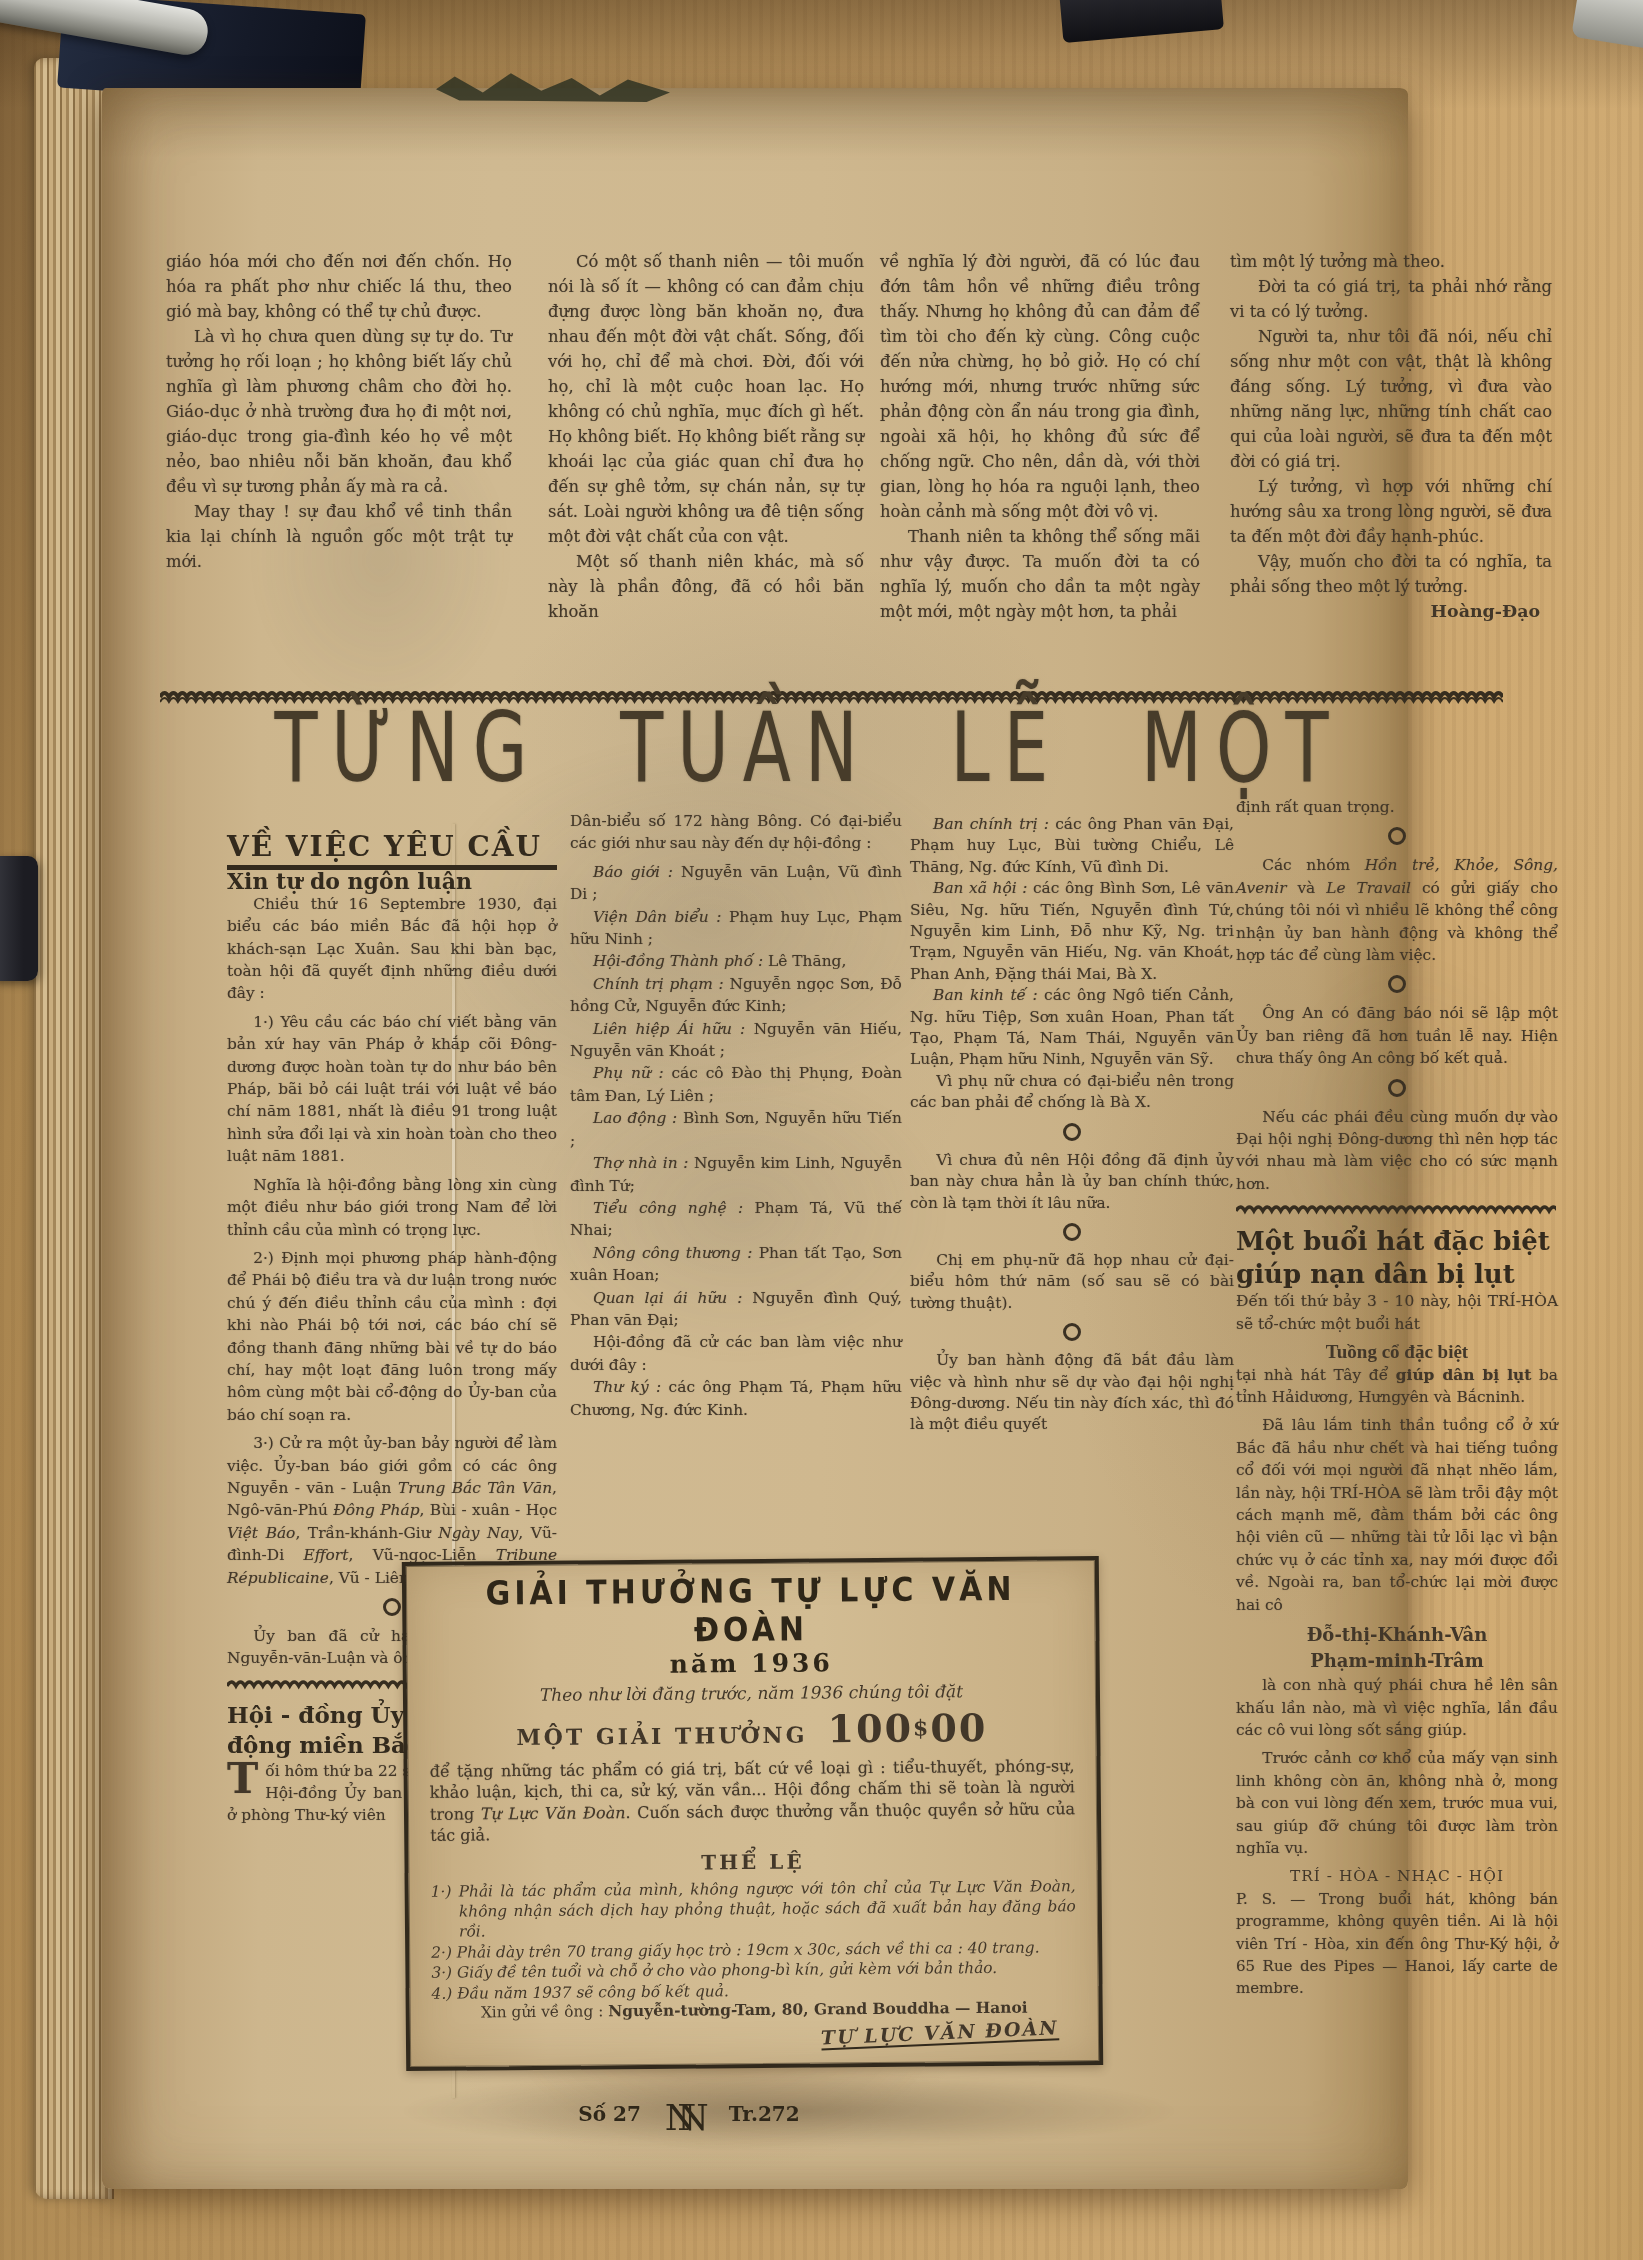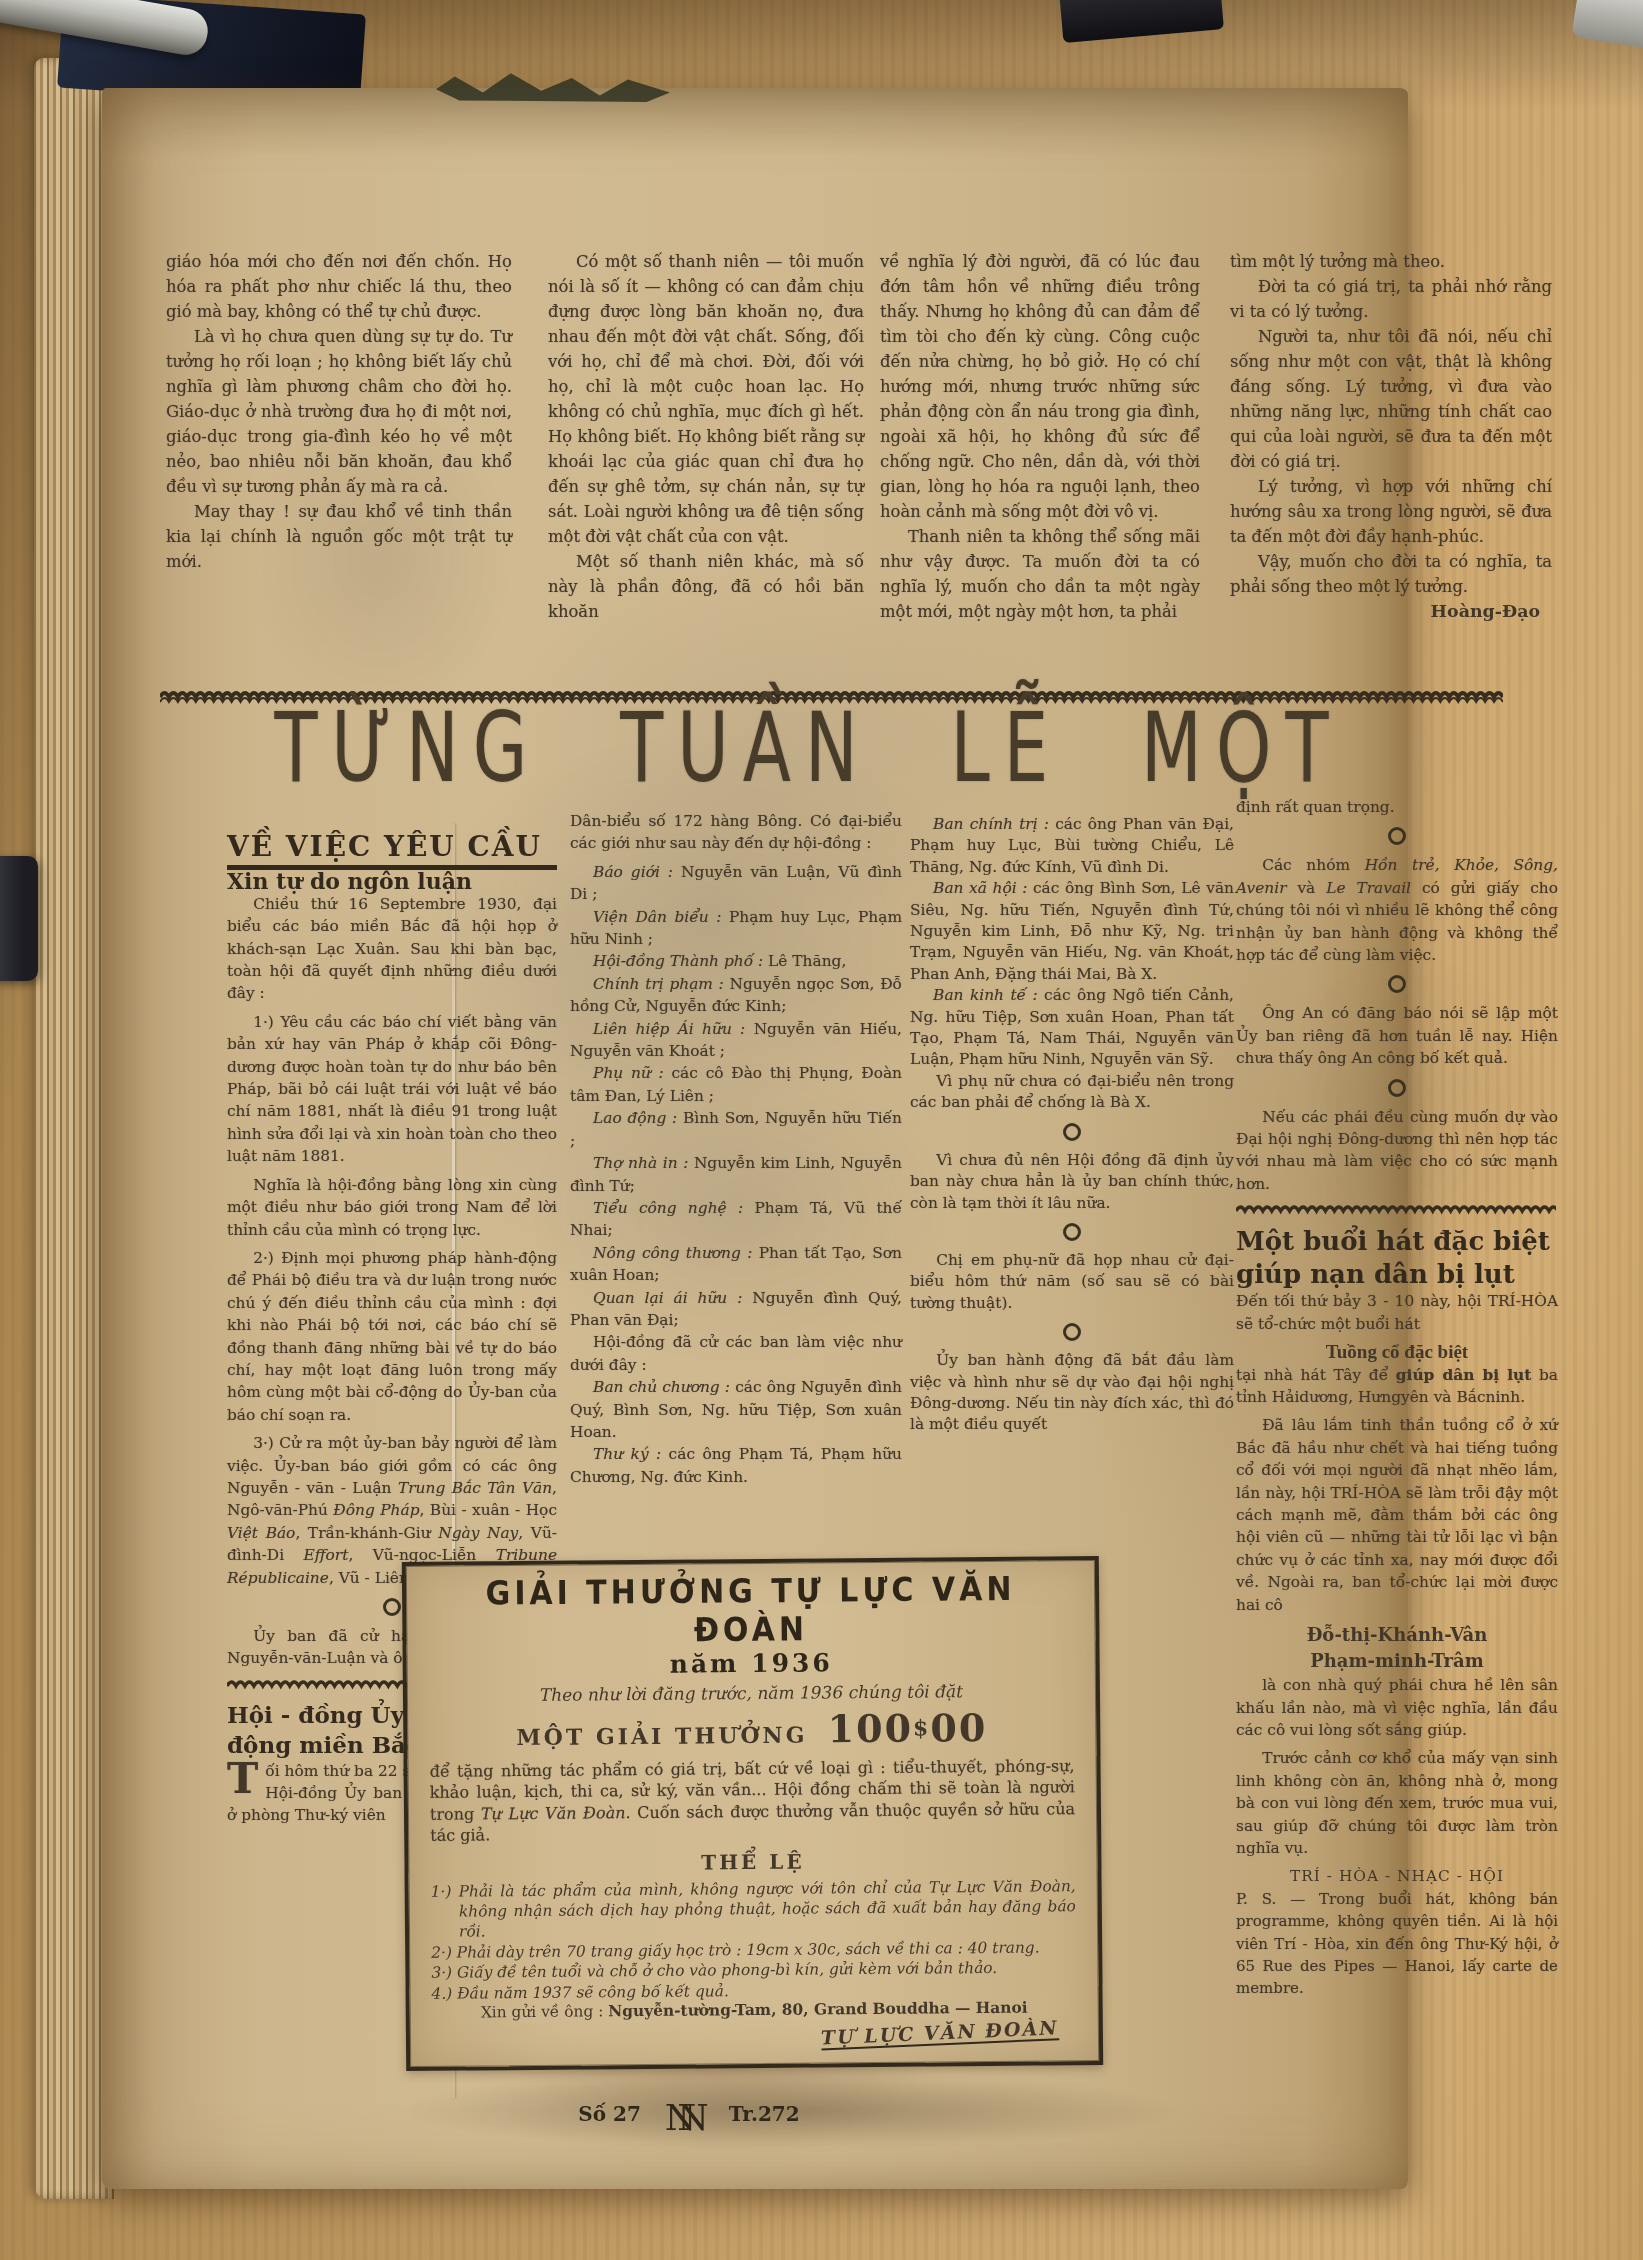--- a/index.html
+++ b/index.html
@@ -200,21 +200,20 @@
       <p class="entry"><span class="it">Hội-đồng Thành phố : </span><span>Lê Thăng,</span></p>
       <p class="entry"><span class="it">Chính trị phạm : </span><span>Nguyễn ngọc Sơn, Đỗ hồng Cử, Nguyễn đức Kinh;</span></p>
       <p class="entry"><span class="it">Liên hiệp Ái hữu : </span><span>Nguyễn văn Hiếu, Nguyễn văn Khoát ;</span></p>
       <p class="entry"><span class="it">Phụ nữ : </span><span>các cô Đào thị Phụng, Đoàn tâm Đan, Lý Liên ;</span></p>
       <p class="entry"><span class="it">Lao động : </span><span>Bình Sơn, Nguyễn hữu Tiến ;</span></p>
       <p class="entry"><span class="it">Thợ nhà in : </span><span>Nguyễn kim Linh, Nguyễn đình Tứ;</span></p>
       <p class="entry"><span class="it">Tiểu công nghệ : </span><span>Phạm Tá, Vũ thế Nhai;</span></p>
       <p class="entry"><span class="it">Nông công thương : </span><span>Phan tất Tạo, Sơn xuân Hoan;</span></p>
       <p class="entry"><span class="it">Quan lại ái hữu : </span><span>Nguyễn đình Quý, Phan văn Đại;</span></p>
       <p class="entry">Hội-đồng đã cử các ban làm việc như dưới đây :</p>
-      <p class="entry"><span class="it">Ban chủ chương : </span><span>các ông Nguyễn đình Quý, Bình Sơn, Ng. hữu Tiệp, Sơn xuân Hoan.</span></p>
       <p class="entry"><span class="it">Thư ký : </span><span>các ông Phạm Tá, Phạm hữu Chương, Ng. đức Kinh.</span></p>
     </section>
 
     <section class="lcol colC">
       <p class="entry"><span class="it">Ban chính trị : </span><span>các ông Phan văn Đại, Phạm huy Lục, Bùi tường Chiểu, Lê Thăng, Ng. đức Kính, Vũ đình Di.</span></p>
       <p class="entry"><span class="it">Ban xã hội : </span><span>các ông Bình Sơn, Lê văn Siêu, Ng. hữu Tiến, Nguyễn đình Tứ, Nguyễn kim Linh, Đỗ như Kỹ, Ng. tri Trạm, Nguyễn văn Hiếu, Ng. văn Khoát, Phan Anh, Đặng thái Mai, Bà X.</span></p>
       <p class="entry"><span class="it">Ban kinh tế : </span><span>các ông Ngô tiến Cảnh, Ng. hữu Tiệp, Sơn xuân Hoan, Phan tất Tạo, Phạm Tá, Nam Thái, Nguyễn văn Luận, Phạm hữu Ninh, Nguyễn văn Sỹ.</span></p>
       <p class="para">Vì phụ nữ chưa có đại-biểu nên trong các ban phải để chống là Bà X.</p>
       <div class="ring"></div>
       <p class="para">Vì chưa đủ nên Hội đồng đã định ủy ban này chưa hẳn là ủy ban chính thức, còn là tạm thời ít lâu nữa.</p>

